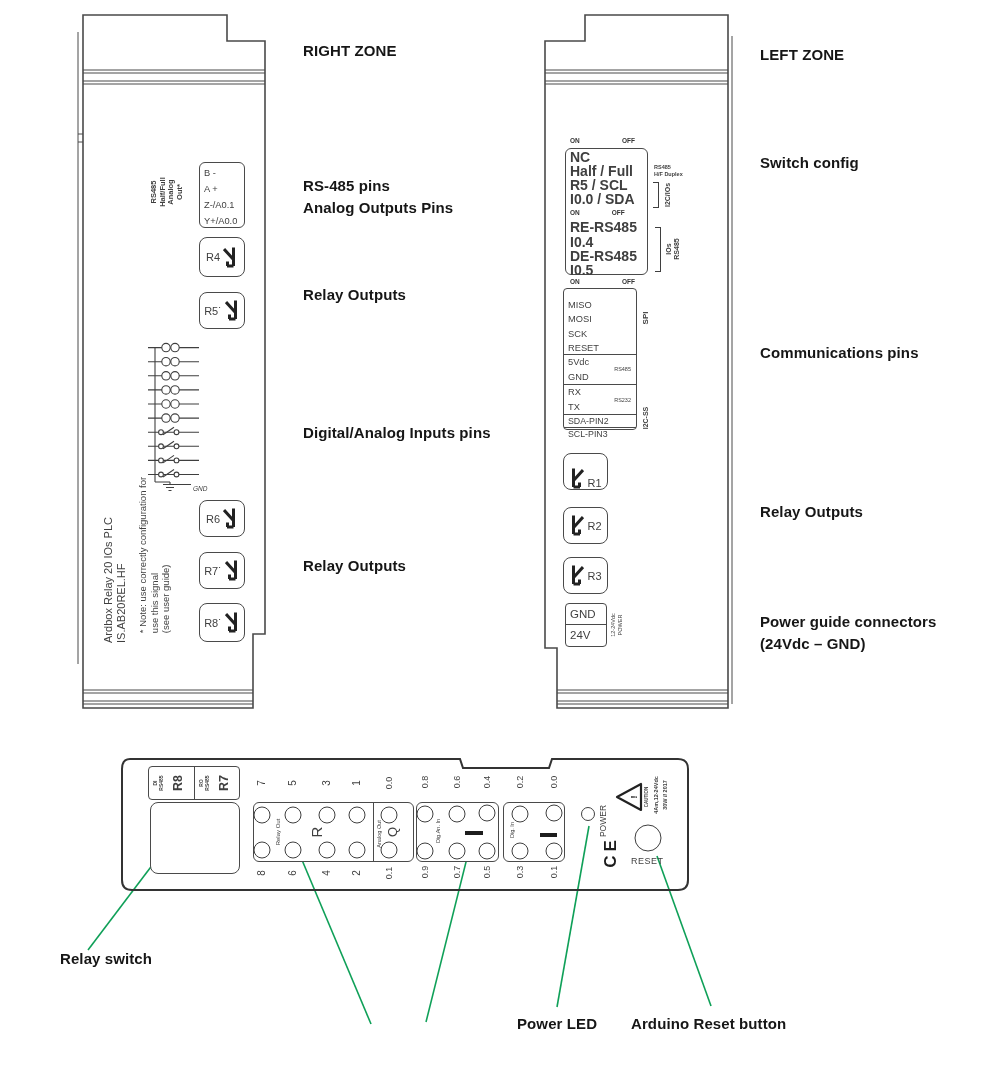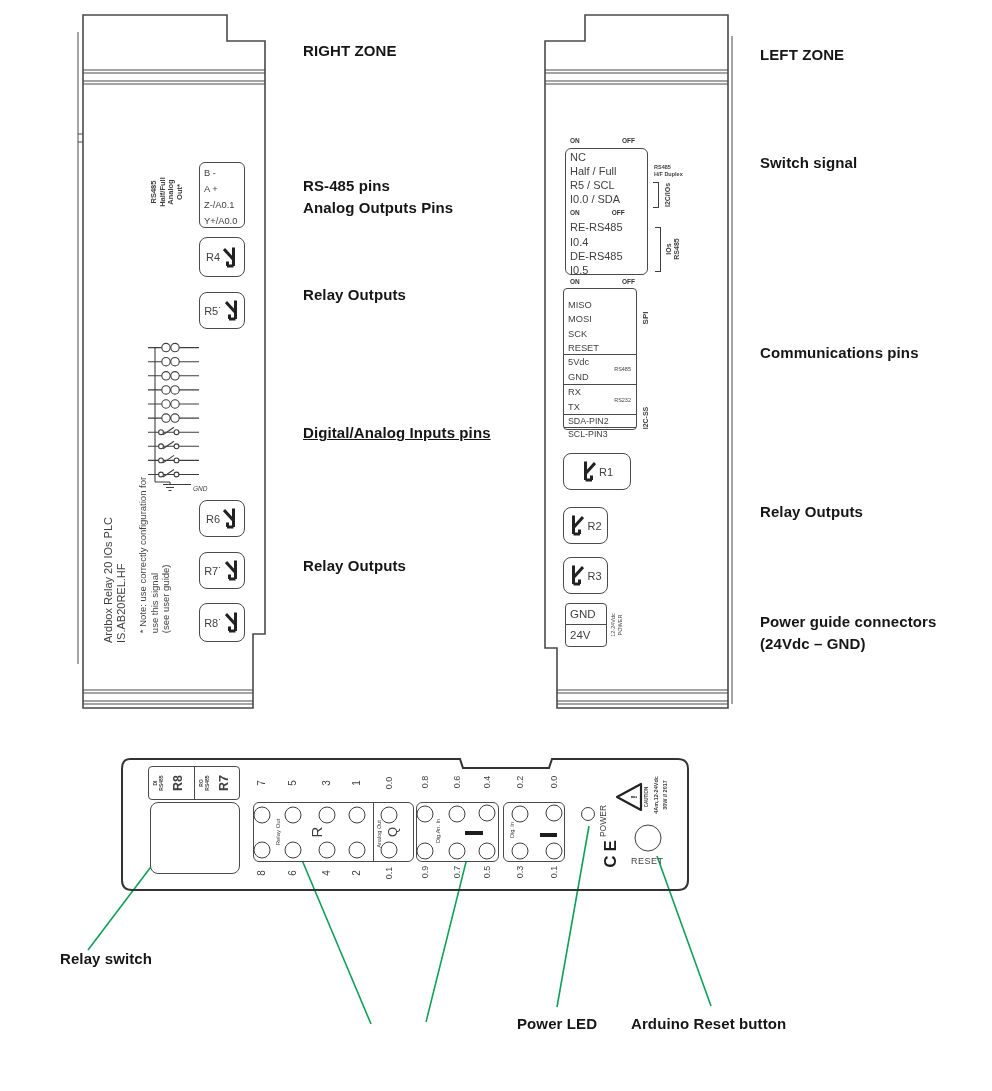--- a/index.html
+++ b/index.html
@@ -8,21 +8,21 @@
 .abs{position:absolute;}
 .ann{position:absolute;font-weight:bold;font-size:15px;color:#161616;white-space:nowrap;letter-spacing:.1px;}
 .dev{position:absolute;}
 .obox{position:absolute;border:1.5px solid #4a4a4a;border-radius:6px;background:#fff;}
 .relay{position:absolute;border:1.6px solid #4a4a4a;border-radius:8px;background:#fff;display:flex;align-items:center;justify-content:center;gap:3px;font-size:11px;color:#3f3f3f;}
 .rotc{position:absolute;transform:translate(-50%,-50%) rotate(-90deg);white-space:pre;text-align:center;color:#3f3f3f;line-height:1.15;}
 .rotl{text-align:left;}
 .pre{white-space:pre;}
 .trow{line-height:16px;font-size:9.3px;}
 .irow{line-height:14.2px;font-size:9.3px;}
-.srow{height:14.1px;line-height:14.1px;font-size:11px;padding-left:4px;white-space:nowrap;}
+.srow{height:14.1px;line-height:14.1px;font-size:14px;padding-left:4px;white-space:nowrap;font-weight:bold;}
 .crow{line-height:14.25px;font-size:9.3px;padding-left:4px;}
 .c2row{line-height:15px;font-size:9.3px;padding-left:4px;}
 .c4row{line-height:12.2px;font-size:8.8px;padding-left:4px;}
 .onoff{position:absolute;font-size:6.5px;font-weight:bold;color:#333;}
 .circ{position:absolute;border:1.6px solid #3f3f3f;border-radius:50%;background:#fff;transform:translate(-50%,-50%);}
 .brk{position:absolute;width:6px;border:1.2px solid #3f3f3f;border-left:none;}
 .numv{font-size:10px;}
 .decv{font-size:9px;}
 .dash{position:absolute;background:#1d1d1d;}
 svg{display:block;}
@@ -189,21 +189,21 @@
         <div class="abs" style="right:5px;top:12px;font-size:5.5px;">RS232</div>
       </div>
       <div style="border-top:1.3px solid #4a4a4a;">
         <div class="c4row">SDA-PIN2</div>
         <div class="c4row" style="border-top:1.1px solid #4a4a4a;">SCL-PIN3</div>
       </div>
     </div>
     <div class="rotc" style="left:106px;top:304px;font-size:8px;font-weight:bold;">SPI</div>
     <div class="rotc" style="left:106px;top:404px;font-size:7px;font-weight:bold;">I2C-SS</div>
 
-    <div class="relay" style="left:23px;top:439px;width:68px;height:37px;">
+    <div class="relay" style="left:23px;top:439px;width:45px;height:37px;align-items:flex-end;">
       <svg width="15" height="21" viewBox="0 0 15 21">
           <path d="M14,2 L5,12 M4.5,0.5 V19 M4.5,19 H11 M10.5,19 V14.5" fill="none" stroke="#222" stroke-width="3"></path>
         </svg>
       <span>R1</span>
     </div>
     <div class="relay" style="left:23px;top:493px;width:45px;height:37px;">
       <svg width="15" height="21" viewBox="0 0 15 21">
           <path d="M14,2 L5,12 M4.5,0.5 V19 M4.5,19 H11 M10.5,19 V14.5" fill="none" stroke="#222" stroke-width="3"></path>
         </svg>
       <span>R2</span>
@@ -310,25 +310,25 @@
     <div class="rotc" style="left:545px;top:38px;font-size:5.5px;font-weight:bold;">30W // 2017</div>
 
     <div class="circ" style="left:528px;top:81px;width:27px;height:27px;"></div>
     <div class="abs" style="left:511px;top:99px;font-size:9px;letter-spacing:.5px;">RESET</div>
   </div>
 
   <div class="ann" style="left:303px;top:42px;">RIGHT ZONE</div>
   <div class="ann" style="left:303px;top:177px;">RS-485 pins</div>
   <div class="ann" style="left:303px;top:199px;">Analog Outputs Pins</div>
   <div class="ann" style="left:303px;top:286px;">Relay Outputs</div>
-  <div class="ann" style="left:303px;top:424px;text-decoration:underline;">Digital/Analog Inputs pins</div>
+  <div class="ann" style="left:303px;top:424px;">Digital/Analog Inputs pins</div>
   <div class="ann" style="left:303px;top:557px;">Relay Outputs</div>
 
   <div class="ann" style="left:760px;top:46px;">LEFT ZONE</div>
-  <div class="ann" style="left:760px;top:154px;">Switch signal</div>
+  <div class="ann" style="left:760px;top:154px;">Switch config</div>
   <div class="ann" style="left:760px;top:344px;">Communications pins</div>
   <div class="ann" style="left:760px;top:503px;">Relay Outputs</div>
   <div class="ann" style="left:760px;top:613px;">Power guide connectors</div>
   <div class="ann" style="left:760px;top:635px;">(24Vdc – GND)</div>
 
   <div class="ann" style="left:60px;top:950px;">Relay switch</div>
   <div class="ann" style="left:517px;top:1015px;">Power LED</div>
   <div class="ann" style="left:631px;top:1015px;">Arduino Reset button</div>
 
 </div>

